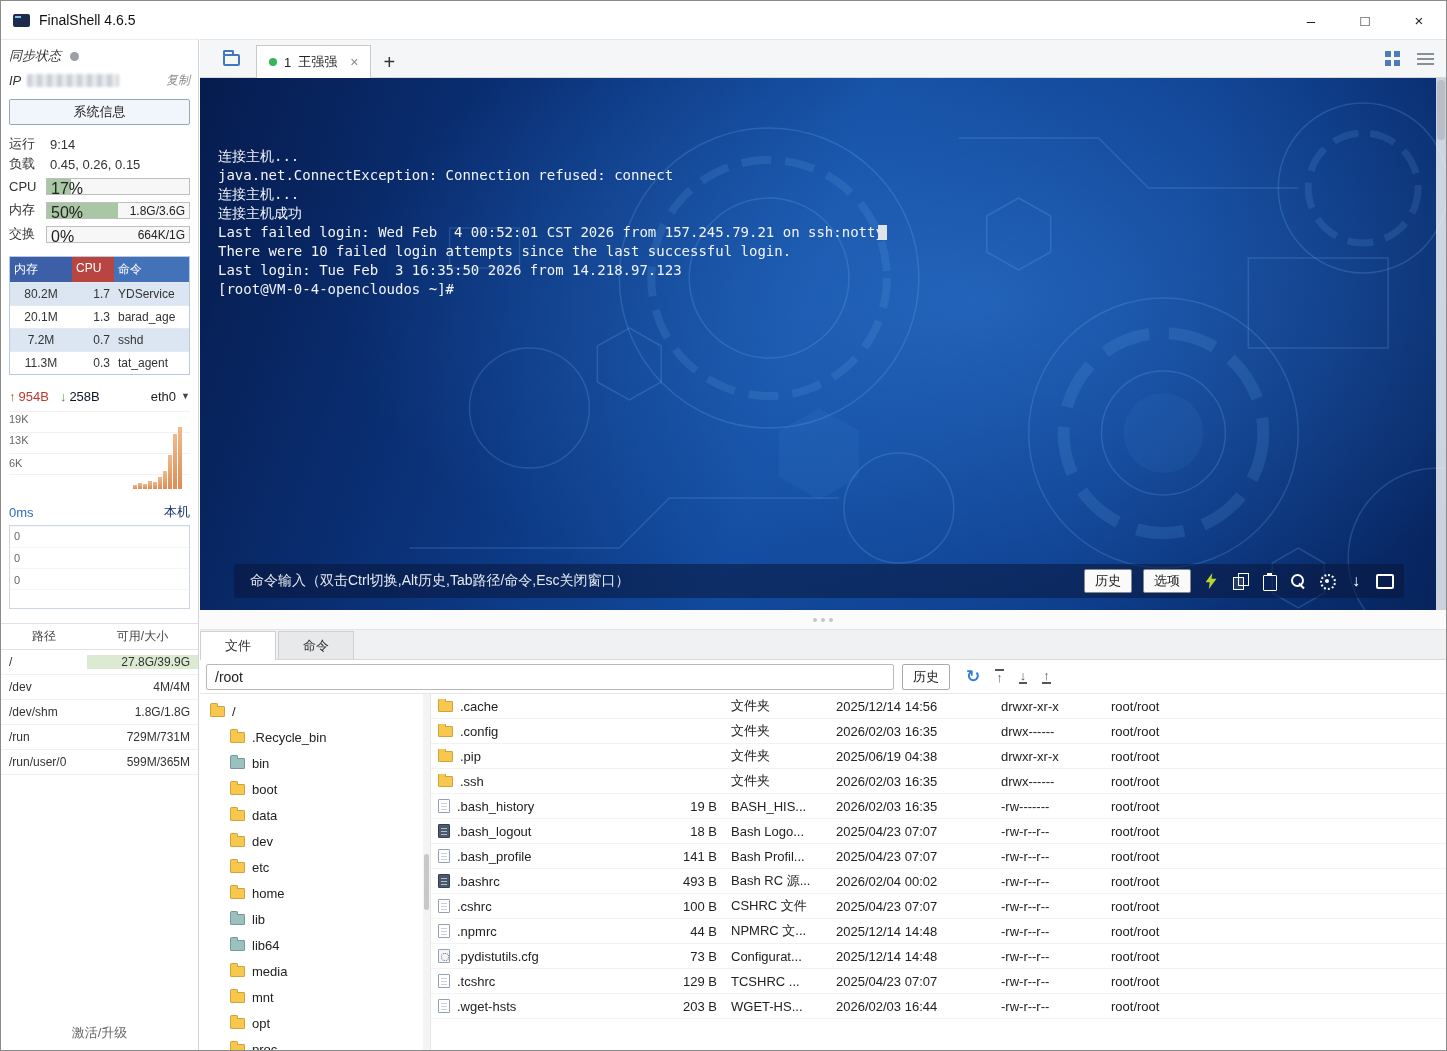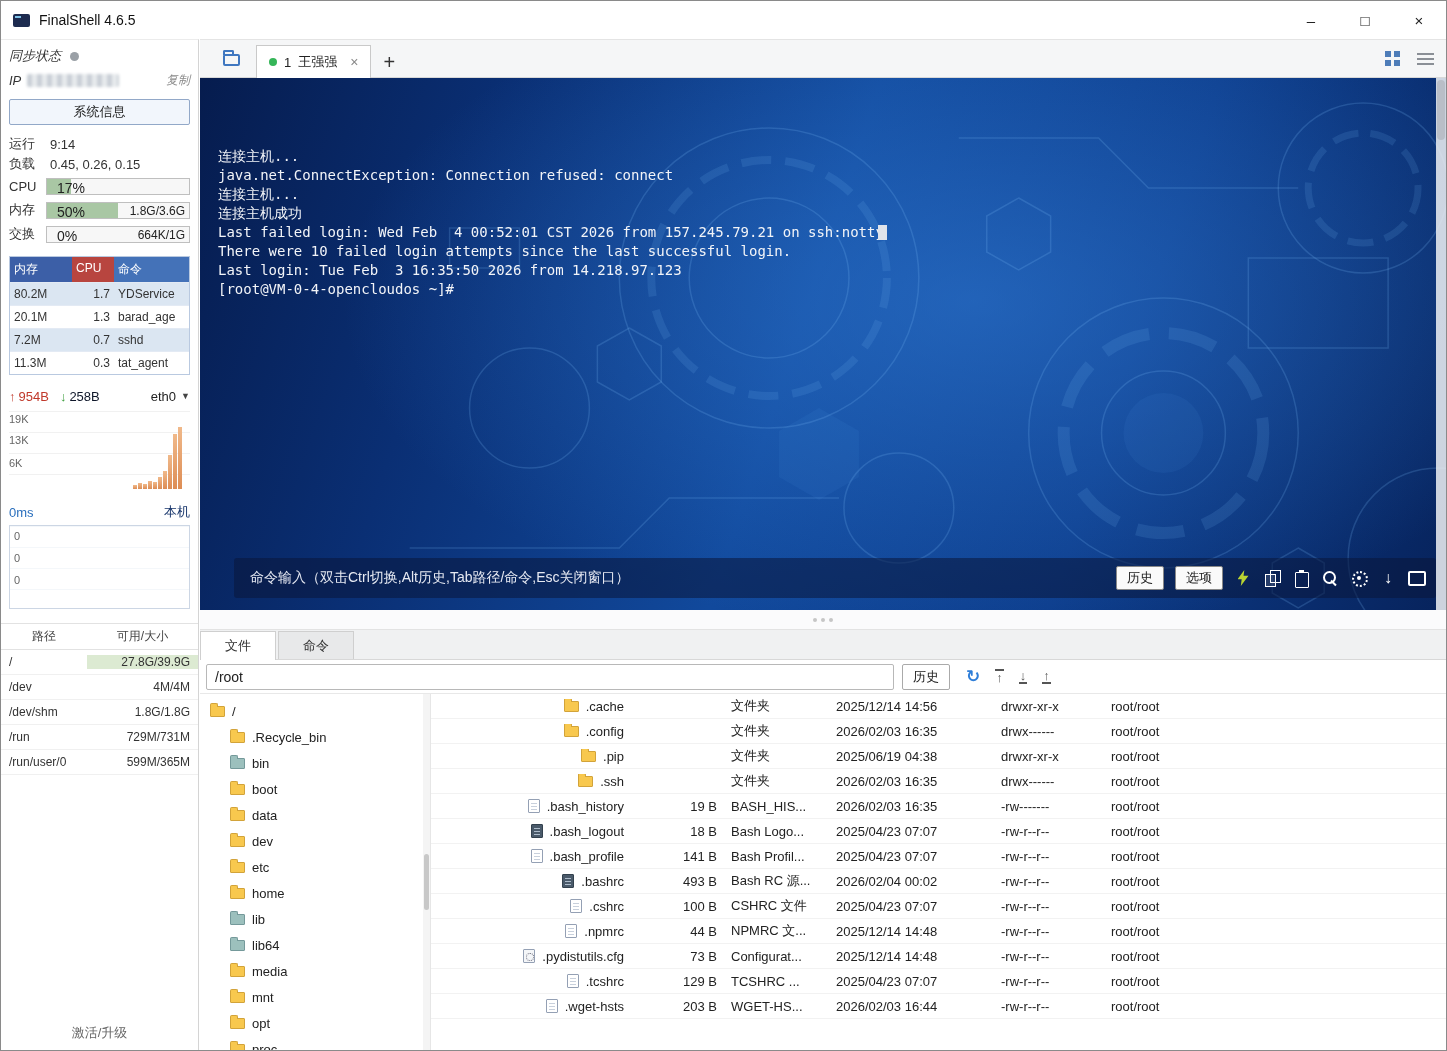--- a/index.html
+++ b/index.html
@@ -21,27 +21,27 @@
 .sync-dot{width:9px;height:9px;border-radius:50%;background:#9aa0a6;}
 .ip-row{height:24px;gap:6px;}
 .ip-blur{width:92px;height:13px;background:repeating-linear-gradient(90deg,#c9cfd6 0 5px,#e8ebee 5px 10px);filter:blur(1.5px);border-radius:2px;}
 .copy-btn{margin-left:auto;color:#8a8a8a;font-size:12px;cursor:default;}
 .sysinfo-btn{margin:7px 8px 9px;height:26px;display:flex;align-items:center;justify-content:center;background:#f2f6fc;border:1px solid #92a8c8;border-radius:2px;color:#222;}
 .kv-row{height:20px;display:flex;align-items:center;gap:15px;padding:0 8px;}
 .meter-row{display:flex;align-items:center;height:24px;padding:0 8px;gap:4px;}
 .m-label{width:33px;font-size:13px;flex:none;}
 .m-bar{flex:1;height:17px;border:1px solid #bfbfbf;background:#f7f7f7;position:relative;}
 .m-fill{height:100%;background:#a9c7a4;}
-.m-pct{position:absolute;left:10px;top:1px;font-size:14px;color:#222;}
+.m-pct{position:absolute;left:4px;top:1px;font-size:16px;color:#222;}
 .m-detail{position:absolute;right:4px;top:1px;font-size:12px;color:#222;}
 
 .proc-table{margin:10px 8px 8px;border:1px solid #b9c9e0;font-size:12px;}
 .proc-head{display:flex;color:#fff;}
 .pc{padding:4px 4px;}
-.pc.c1{width:62px;text-align:left;}
+.pc.c1{width:62px;text-align:center;}
 .pc.c2{width:42px;text-align:right;}
 .pc.c3{flex:1;text-align:left;}
 .proc-head .pc{text-align:left;}
 .proc-head .c1{background:#3c5fa7;}
 .proc-head .c2{background:#b8453f;}
 .proc-head .c3{background:#4472b8;}
 .proc-row{display:flex;border-top:1px solid #e3eaf4;}
 .proc-body .proc-row:nth-of-type(odd){background:#dbe6f2;}
 
 .net-row{display:flex;align-items:center;gap:3px;padding:0 8px;height:26px;margin-top:6px;}
@@ -89,21 +89,21 @@
 .menu-icon{width:17px;height:13px;position:relative;}
 .menu-icon::before{content:'';position:absolute;top:0;width:17px;height:2px;background:#8a8f96;box-shadow:0 5px #8a8f96,0 10px #8a8f96;}
 
 
 .terminal{height:532px;position:relative;overflow:hidden;flex:none;background:
  radial-gradient(ellipse 900px 480px at 62% 42%, rgba(50,125,215,.55), rgba(20,70,150,0) 70%),
  linear-gradient(108deg,#061c4e 0%,#0a2f74 22%,#11499c 48%,#0d3d8c 72%,#07235c 100%);}
 .term-deco{position:absolute;inset:0;width:100%;height:100%;pointer-events:none;}
 .term-text{position:absolute;top:12px;left:18px;font-family:"DejaVu Sans Mono","Liberation Mono",monospace;font-size:14px;line-height:19px;color:#f2f4f8;white-space:pre;}
 .cursor{position:absolute;left:678px;top:147px;width:9px;height:15px;background:#dfe3ea;}
-.cmdbar{position:absolute;left:34px;right:10px;bottom:12px;height:40px;background:rgba(10,22,58,.55);border-radius:3px;display:flex;align-items:center;padding:0 10px;gap:9px;}
+.cmdbar{position:absolute;left:34px;right:42px;bottom:12px;height:34px;background:rgba(10,22,58,.55);border-radius:3px;display:flex;align-items:center;padding:0 10px;gap:9px;}
 .cmd-hint{color:#e6e9f2;font-size:14px;margin-left:6px;}
 .cmd-right{margin-left:auto;display:flex;align-items:center;gap:11px;}
 .cmd-btn{background:#fafafa;border:1px solid #888;border-radius:2px;font-size:13px;color:#222;padding:2px 10px;}
 .tbar-icon{width:18px;height:18px;display:inline-flex;align-items:center;justify-content:center;color:#fff;position:relative;font-weight:bold;}
 .lightning-icon::before{content:'';width:11px;height:16px;background:#b9d432;clip-path:polygon(62% 0,0 58%,38% 58%,30% 100%,100% 36%,55% 36%);}
 .copy-icon::before{content:'';position:absolute;left:2px;top:5px;width:9px;height:11px;border:1.5px solid #fff;background:rgba(255,255,255,.12);}
 .copy-icon::after{content:'';position:absolute;left:7px;top:1px;width:9px;height:11px;border:1.5px solid #fff;}
 .paste-icon::before{content:'';position:absolute;left:3px;top:3px;width:12px;height:14px;border:1.5px solid #fff;border-radius:1px;}
 .paste-icon::after{content:'';position:absolute;left:7px;top:1px;width:5px;height:3px;background:#fff;}
 .search-icon::before{content:'';position:absolute;width:9px;height:9px;border:2px solid #fff;border-radius:50%;left:2px;top:2px;}
@@ -142,21 +142,21 @@
 .fold.link::before{background:#9cc0bd;border-color:#74999a;}
 
 .ftable{flex:1;display:flex;flex-direction:column;border-left:1px solid #e6e6e6;overflow:hidden;font-size:13px;color:#222;}
 .ft-head{display:flex;height:27px;border-bottom:1px solid #ddd;background:#fdfdfd;align-items:stretch;color:#333;flex:none;}
 .fth{display:flex;align-items:center;justify-content:center;border-right:1px solid #ececec;}
 .sort-caret{font-size:10px;color:#999;margin-left:4px;}
 .w-name{width:200px;} .w-size{width:93px;} .w-type{width:105px;} .w-mtime{width:165px;} .w-perm{width:110px;} .w-owner{width:127px;} .w-fill{flex:1;border-right:none;}
 .ft-body{flex:1;overflow:hidden;}
 .ft-row{display:flex;height:25px;align-items:center;border-bottom:1px solid #f2f2f2;}
 .ftc{padding:0 7px;white-space:nowrap;overflow:hidden;}
-.ftc.name{width:200px;display:flex;align-items:center;gap:7px;justify-content:flex-end;}
+.ftc.name{width:200px;display:flex;align-items:center;gap:7px;}
 .ftc.size{width:93px;text-align:right;}
 .ftc.type{width:105px;}
 .ftc.mtime{width:165px;}
 .ftc.perm{width:110px;}
 .ftc.owner{width:127px;}
 .ftc.fillc{flex:1;}
 .fic{width:12px;height:14px;flex:none;position:relative;}
 .fic.folder{width:15px;height:11px;background:#f8c84e;border:1px solid #d2a33a;border-radius:1px;}
 .fic.folder::before{content:'';position:absolute;top:-4px;left:-1px;width:6px;height:3px;background:#f8c84e;border:1px solid #d2a33a;border-bottom:none;border-radius:2px 2px 0 0;}
 .fic.file{background:#fff;border:1px solid #94a0b4;border-radius:1px;}

